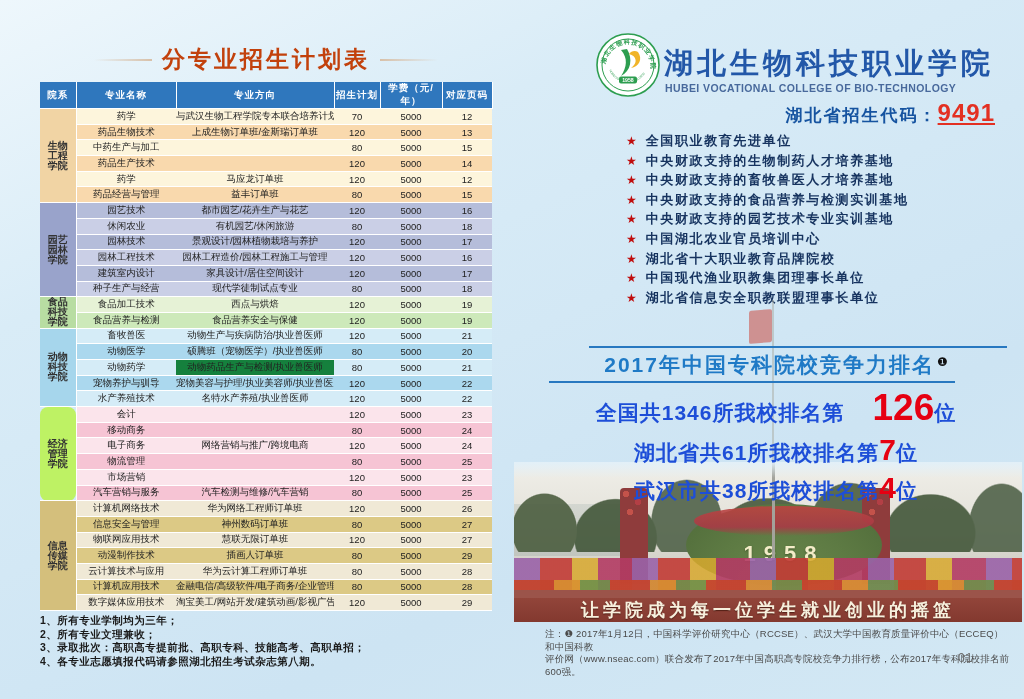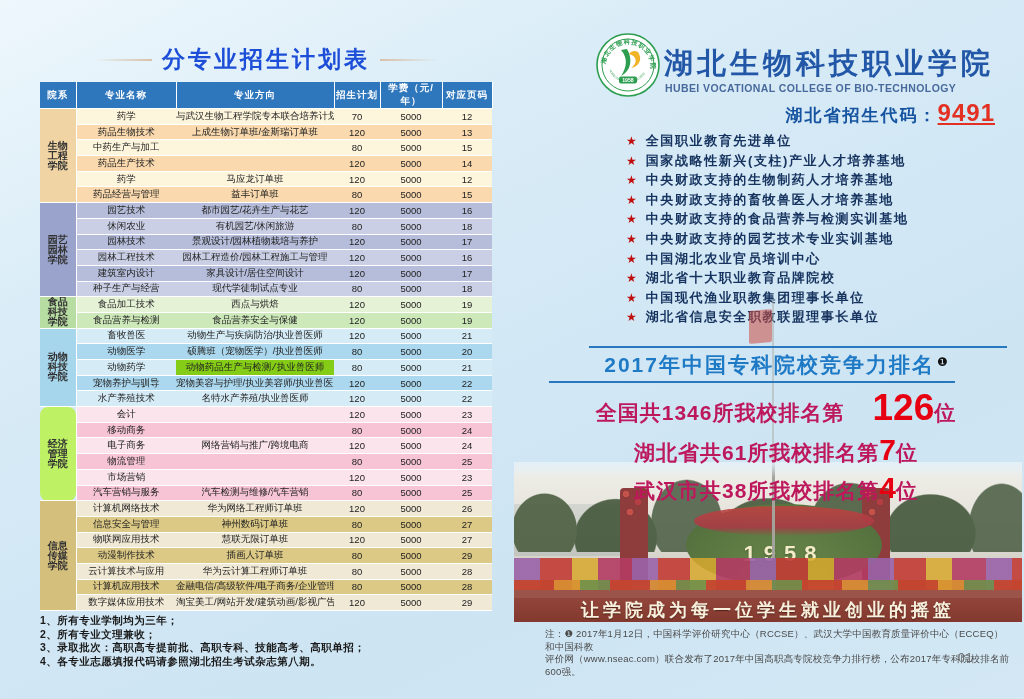--- a/index.html
+++ b/index.html
@@ -5,21 +5,21 @@
   html,body{margin:0;padding:0;}
   body{
     width:1024px;height:699px;position:relative;overflow:hidden;
     font-family:"Liberation Sans","DejaVu Sans",sans-serif;
     background:linear-gradient(155deg,#eef7fc 0%,#d9ecf7 28%,#cde4f3 70%,#d3e8f4 100%);
   }
   .abs{position:absolute;}
 
   
   .plan-title-wrap{left:40px;top:44px;width:452px;display:flex;align-items:center;justify-content:center;gap:10px;}
-  .plan-title{font-size:23px;font-weight:bold;color:#1d4ed8;letter-spacing:3px;}
+  .plan-title{font-size:23px;font-weight:bold;color:#c2410c;letter-spacing:3px;}
   .title-line{width:58px;height:2px;background:linear-gradient(90deg,rgba(216,192,168,0),#d8c0a8);}
   .title-line.r{background:linear-gradient(90deg,#d8c0a8,rgba(216,192,168,0));}
 
   table.plan{left:40px;top:82px;position:absolute;border-collapse:collapse;table-layout:fixed;width:452px;}
   table.plan col.c1{width:36px}table.plan col.c2{width:100px}table.plan col.c3{width:158px}
   table.plan col.c4{width:46px}table.plan col.c5{width:62px}table.plan col.c6{width:50px}
   table.plan th{
     background:#2f77bd;color:#fff;font-size:9.5px;font-weight:bold;height:23px;
     border-right:1px solid #fff;border-bottom:1px solid #fff;padding:0;text-align:center;letter-spacing:1px;
   }
@@ -50,21 +50,21 @@
 
   
   .ranking{left:545px;top:346px;width:462px;z-index:5;}
   .rank-title-box{position:relative;text-align:center;padding:5px 0 4px 0;}
   .rank-title-box::before{content:"";position:absolute;top:0;left:44px;right:0;height:2px;background:#2878c0;}
   .rank-title-box::after{content:"";position:absolute;bottom:0;left:4px;right:52px;height:2px;background:#2878c0;}
   .rank-title{font-size:21px;font-weight:bold;color:#1f7ac6;letter-spacing:2px;}
   .rank-sup{font-size:12px;color:#111;vertical-align:super;margin-left:2px;}
   .rank-lines{margin-top:7px;text-align:center;}
   .rank-line{line-height:33px;white-space:nowrap;}
-  .rank-line span{font-size:21px;font-weight:bold;color:#be185d;letter-spacing:1px;vertical-align:baseline;}
+  .rank-line span{font-size:21px;font-weight:bold;color:#1d4ed8;letter-spacing:1px;vertical-align:baseline;}
   .rank-line .rank-num{color:#e60012;font-size:30px;letter-spacing:0;}
   .rank-line.first{line-height:36px;}
   .rank-line.first .rank-num{font-size:37px;margin-left:28px;}
 
   
   .pole-ext{left:772px;top:300px;width:2px;height:162px;background:#a9aca2;opacity:.5;z-index:1;}
   .red-flag{left:749px;top:310px;width:23px;height:33px;background:#cc4a40;opacity:.55;border-radius:2px;transform:skewY(-5deg);z-index:1;}
   .photo{left:514px;top:462px;width:508px;height:160px;z-index:2;overflow:hidden;
     background:linear-gradient(180deg,#f0efe9 0%,#e3e1d9 40%,#d4d2c9 62%,#cfcdc4 100%);}
   .photo .water{position:absolute;left:0;top:42px;width:130px;height:52px;
@@ -262,21 +262,21 @@
       </tr>
       <tr>
         <td style="background: rgb(171, 216, 238);">动物医学</td>
         <td style="background: rgb(171, 216, 238);">硕腾班（宠物医学）/执业兽医师</td>
         <td style="background: rgb(171, 216, 238);">80</td>
         <td style="background: rgb(171, 216, 238);">5000</td>
         <td style="background: rgb(171, 216, 238);">20</td>
       </tr>
       <tr>
         <td style="background: rgb(213, 236, 247);">动物药学</td>
-        <td style="background: #84cc16; font-family: Liberation Mono, monospace;">动物药品生产与检测/执业兽医师</td>
+        <td style="background: #15803d;">动物药品生产与检测/执业兽医师</td>
         <td style="background: rgb(213, 236, 247);">80</td>
         <td style="background: rgb(213, 236, 247);">5000</td>
         <td style="background: rgb(213, 236, 247);">21</td>
       </tr>
       <tr>
         <td style="background: rgb(171, 216, 238);">宠物养护与驯导</td>
         <td style="background: rgb(171, 216, 238);">宠物美容与护理/执业美容师/执业兽医师</td>
         <td style="background: rgb(171, 216, 238);">120</td>
         <td style="background: rgb(171, 216, 238);">5000</td>
         <td style="background: rgb(171, 216, 238);">22</td>
@@ -422,21 +422,20 @@
 
 <div class="abs college-cn">湖北生物科技职业学院</div>
 <div class="abs college-en">HUBEI VOCATIONAL COLLEGE OF BIO-TECHNOLOGY</div>
 
 <div class="abs code-line">
   <span class="code-label">湖北省招生代码：</span><span class="code-value">9491</span>
 </div>
 
 <div class="abs honors">
     <div class="honor"><span class="star">★</span><span>全国职业教育先进单位</span></div>
-    <div class="honor"><span class="star">★</span><span>国家战略性新兴(支柱)产业人才培养基地</span></div>
     <div class="honor"><span class="star">★</span><span>中央财政支持的生物制药人才培养基地</span></div>
     <div class="honor"><span class="star">★</span><span>中央财政支持的畜牧兽医人才培养基地</span></div>
     <div class="honor"><span class="star">★</span><span>中央财政支持的食品营养与检测实训基地</span></div>
     <div class="honor"><span class="star">★</span><span>中央财政支持的园艺技术专业实训基地</span></div>
     <div class="honor"><span class="star">★</span><span>中国湖北农业官员培训中心</span></div>
     <div class="honor"><span class="star">★</span><span>湖北省十大职业教育品牌院校</span></div>
     <div class="honor"><span class="star">★</span><span>中国现代渔业职教集团理事长单位</span></div>
     <div class="honor"><span class="star">★</span><span>湖北省信息安全职教联盟理事长单位</span></div>
   </div>
 

